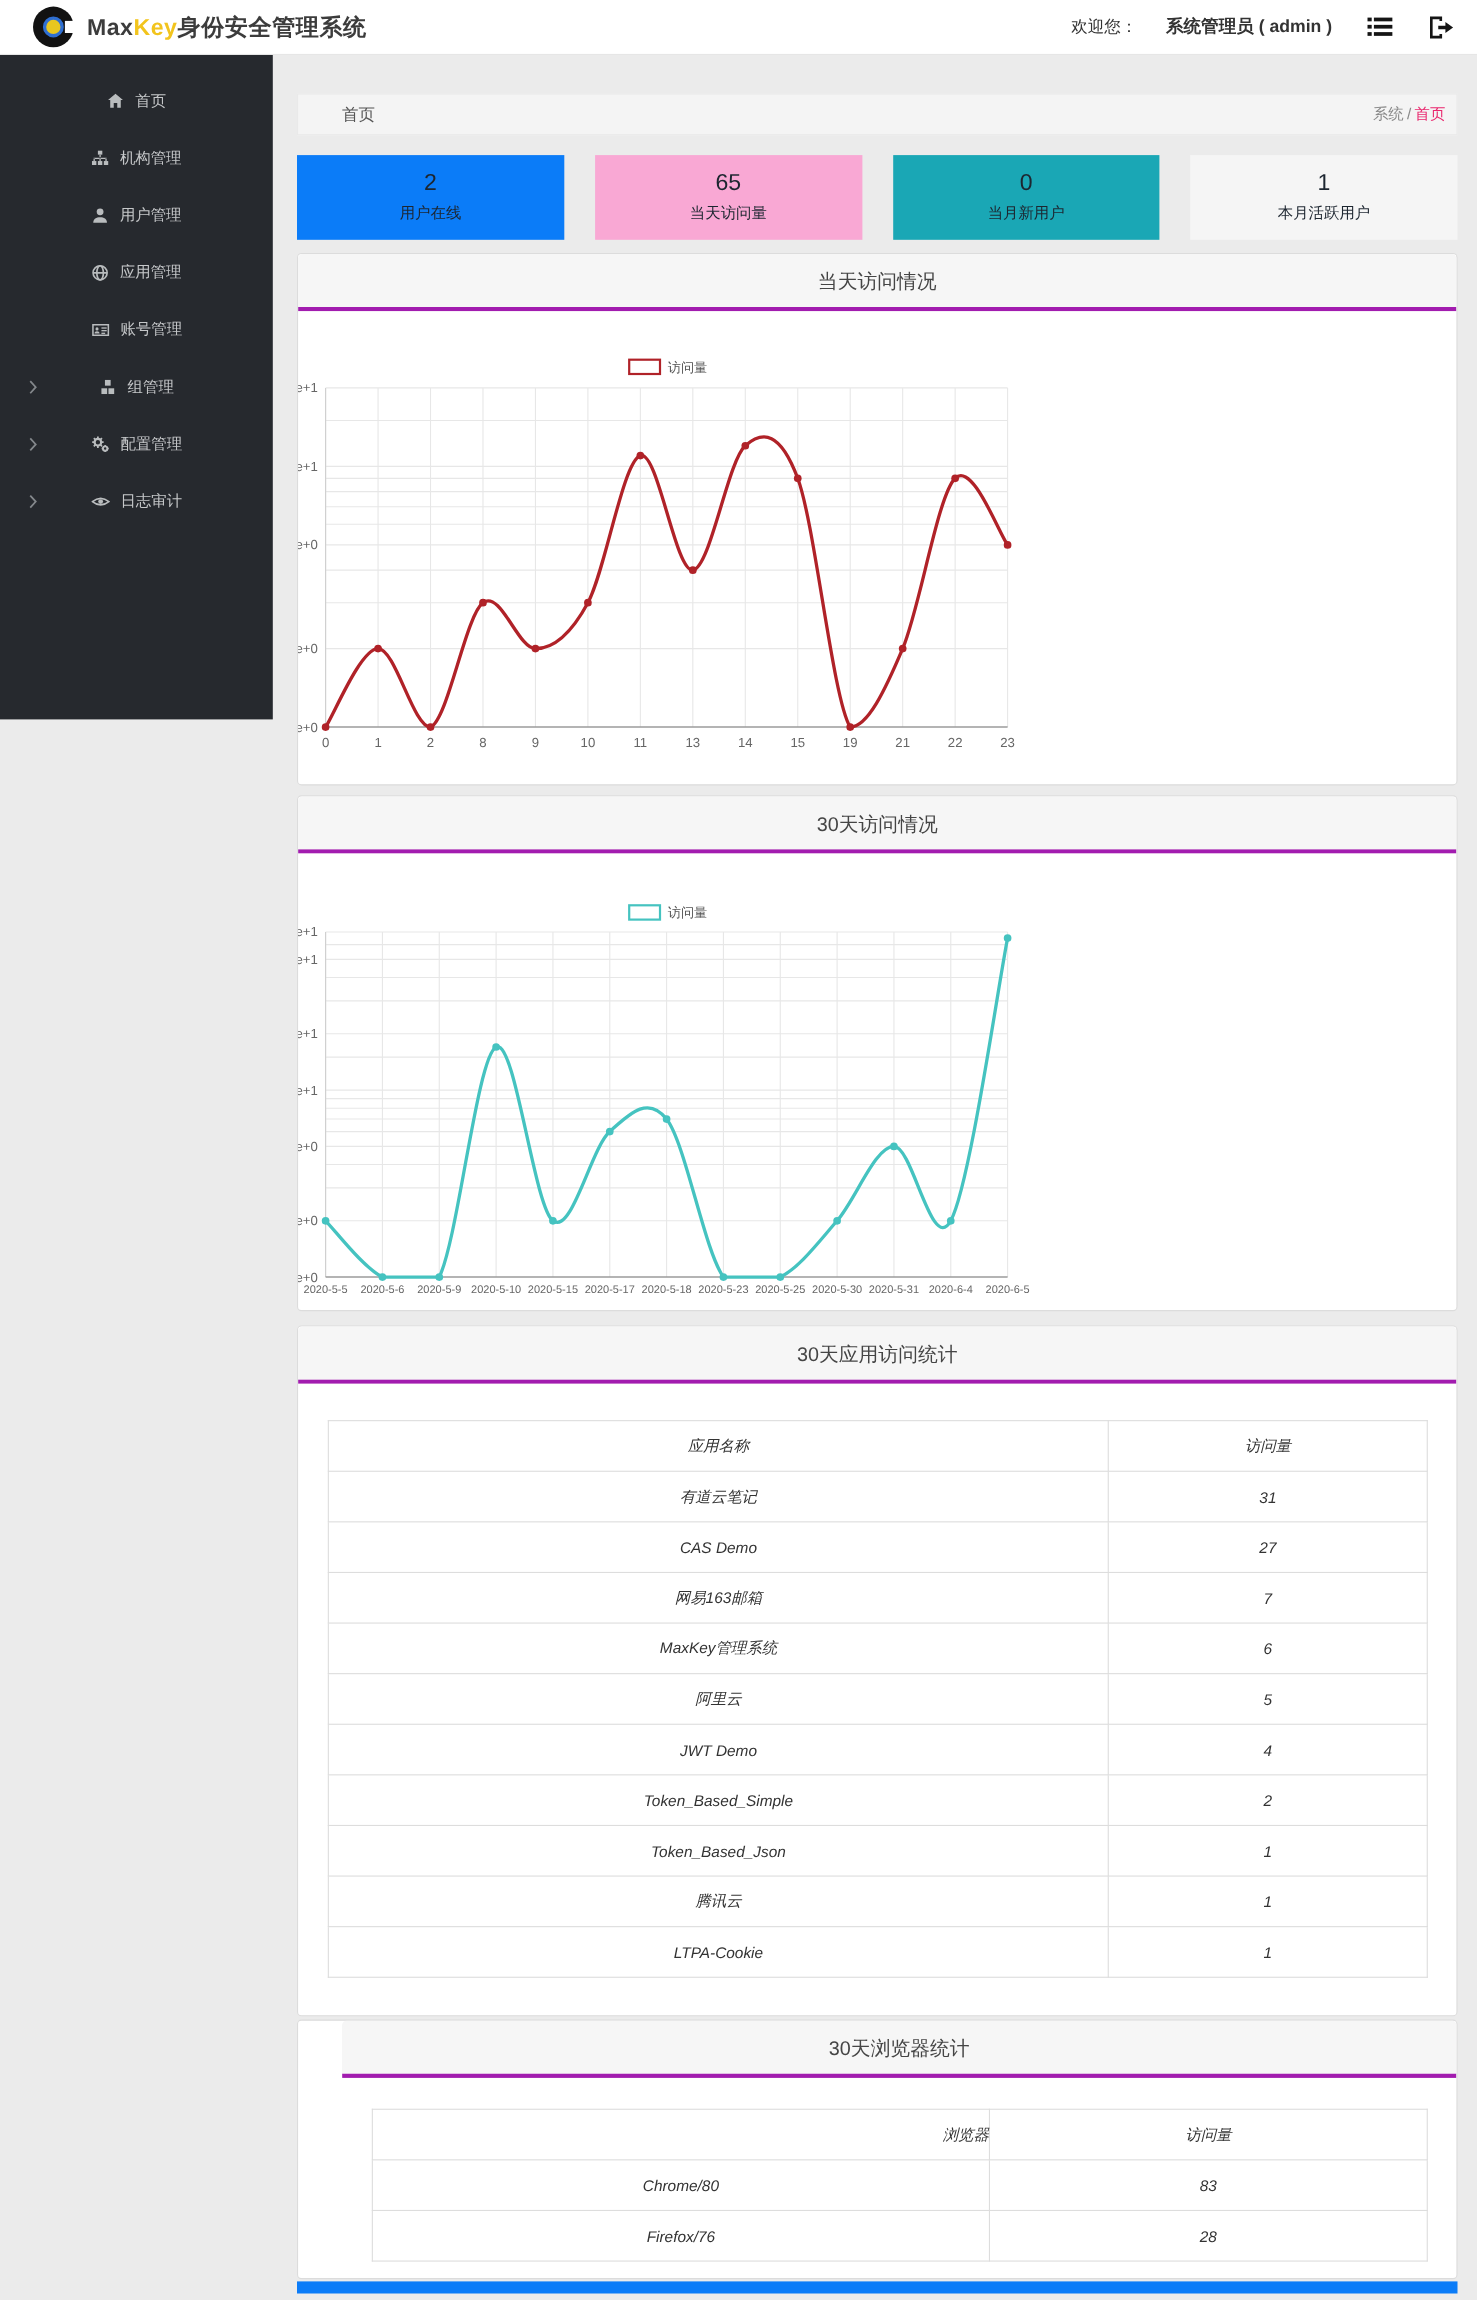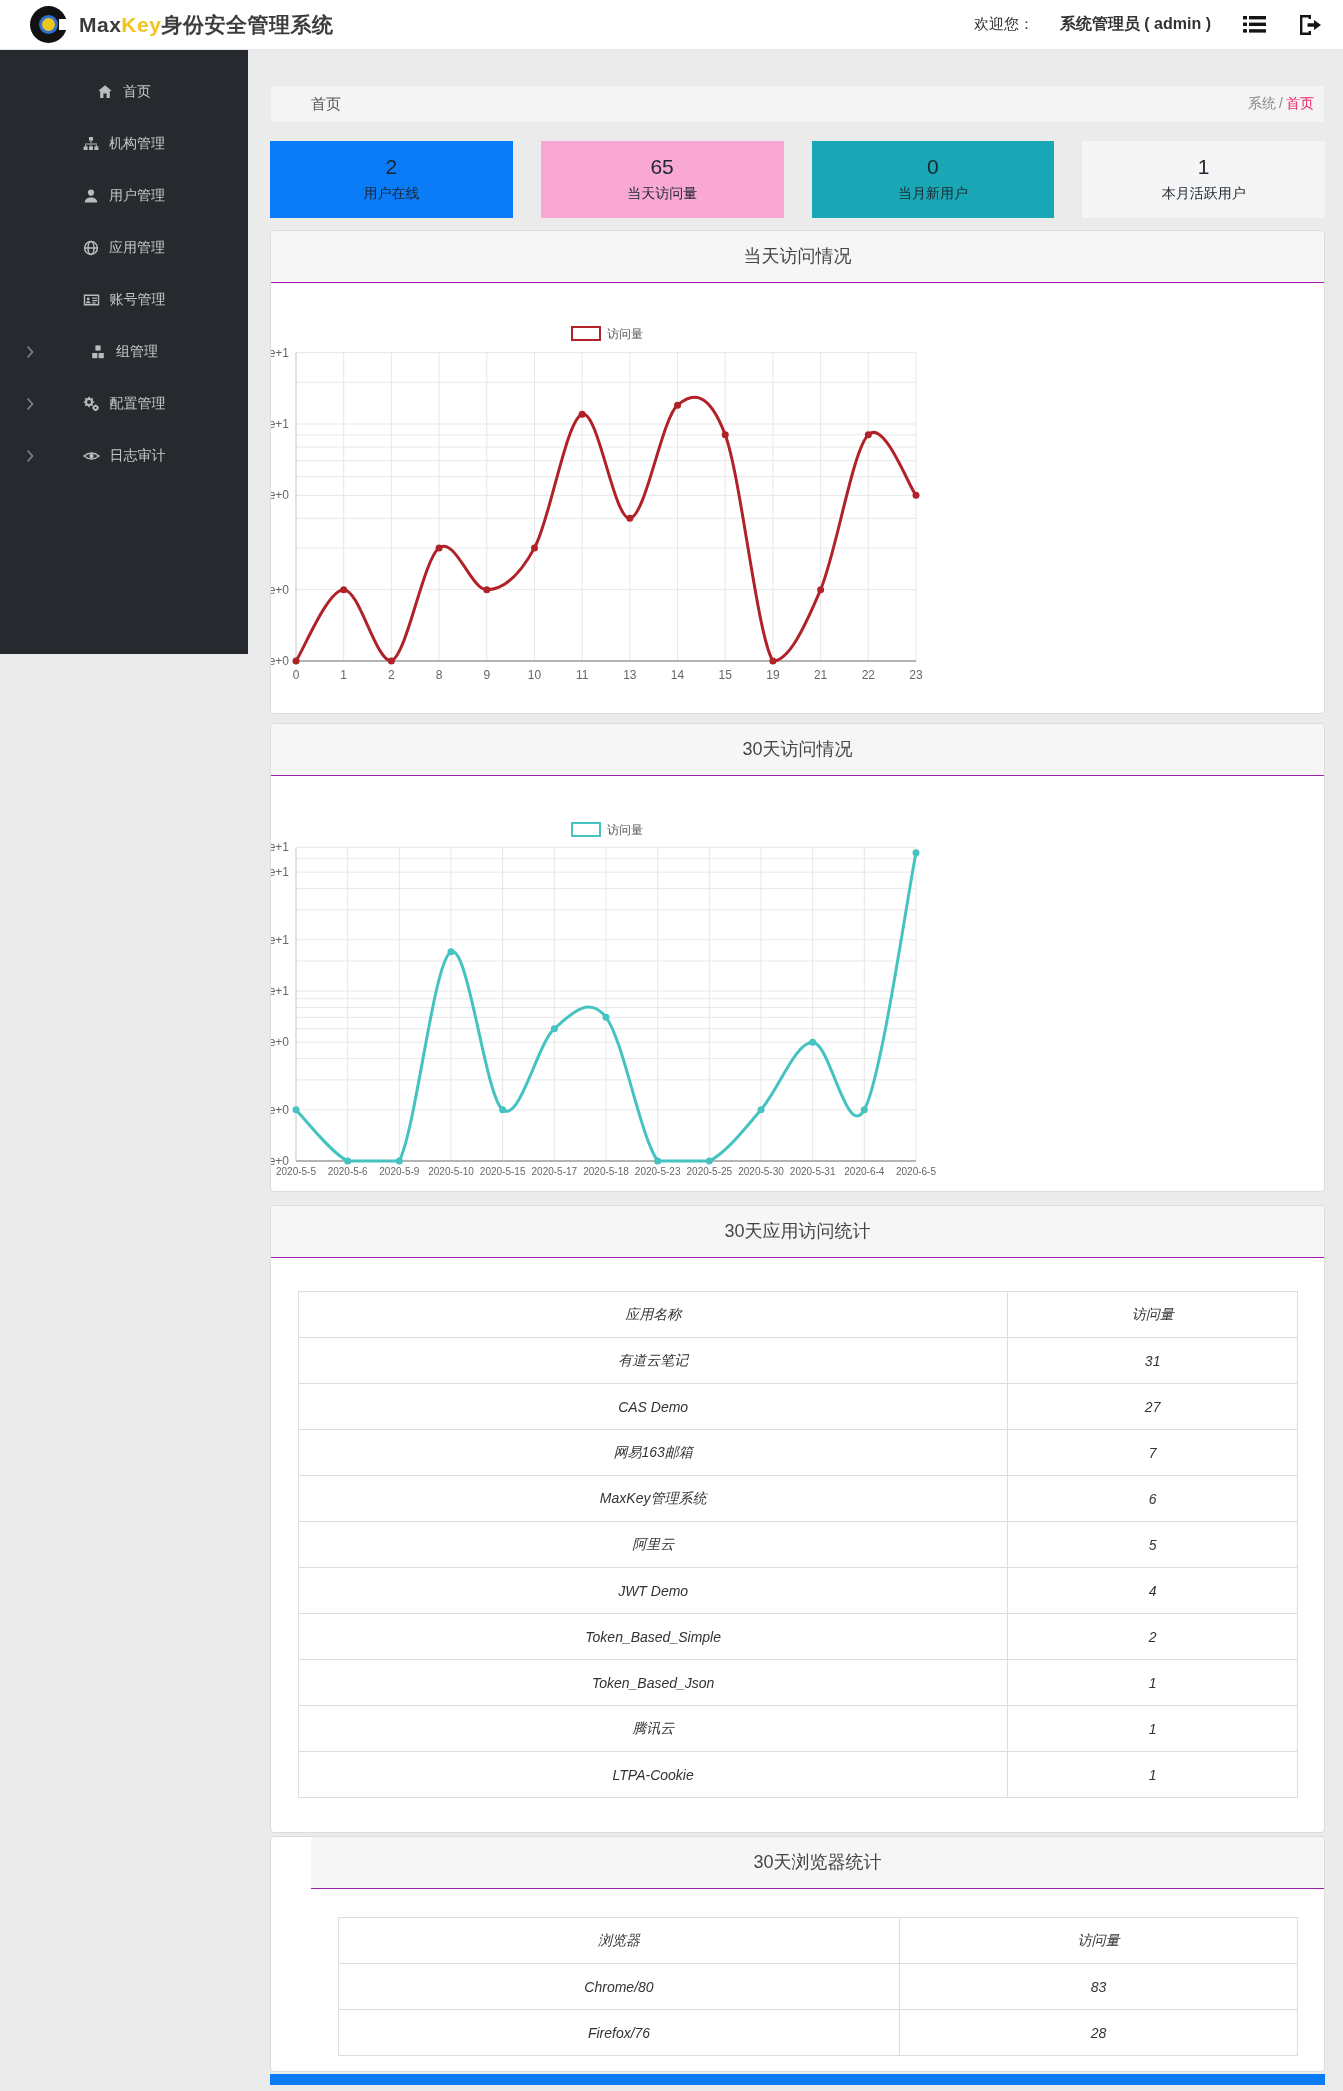--- a/index.html
+++ b/index.html
@@ -51,21 +51,21 @@
   .bc-current { text-decoration:none; cursor:pointer; }
   
   .cards { display:flex; gap:28px; margin-top:18px; }
   .stat-card { flex:1; height:77px; text-align:center; color:#1d2630; }
   .stat-value { font-size:21px; padding-top:13px; line-height:26px; }
   .stat-label { font-size:14px; margin-top:5px; }
   
   .panel { background:#fff; border:1px solid #dcdcdc; border-radius:4px; }
   .panel-header {
     height:52px; line-height:51px; text-align:center; font-size:18px; color:#454545;
-    background:#f6f6f6; border-bottom:1px solid #a21caf; border-radius:4px 4px 0 0;
+    background:#f6f6f6; border-bottom:4px solid #a21caf; border-radius:4px 4px 0 0;
   }
   #panel-daily { margin-top:12px; }
   #panel-monthly { margin-top:9px; }
   #panel-apps { margin-top:13px; }
   #panel-browsers { margin-top:3px;padding-left:40px; }
   .chart { display:block; }
   .chart text { font-family:"Liberation Sans", sans-serif; }
   
   table.data-table {
     border-collapse:collapse; table-layout:fixed;
@@ -432,21 +432,21 @@
         </table>
     </div>
   </div>
 
   <div class="panel" id="panel-browsers">
     <div class="panel-header">30天浏览器统计</div>
     <div class="panel-body">
       <table class="data-table" id="browsers-table" data-table="tables.1">
           <thead>
             <tr>
-              <th style="width: 58.5%;">浏览器</th>
+              <th style="width: 58.5%; text-align: right;">浏览器</th>
               <th style="width: 41.5%;">访问量</th>
             </tr>
           </thead>
           <tbody>
             <tr>
               <td>Chrome/80</td>
               <td>83</td>
             </tr>
             <tr>
               <td>Firefox/76</td>

